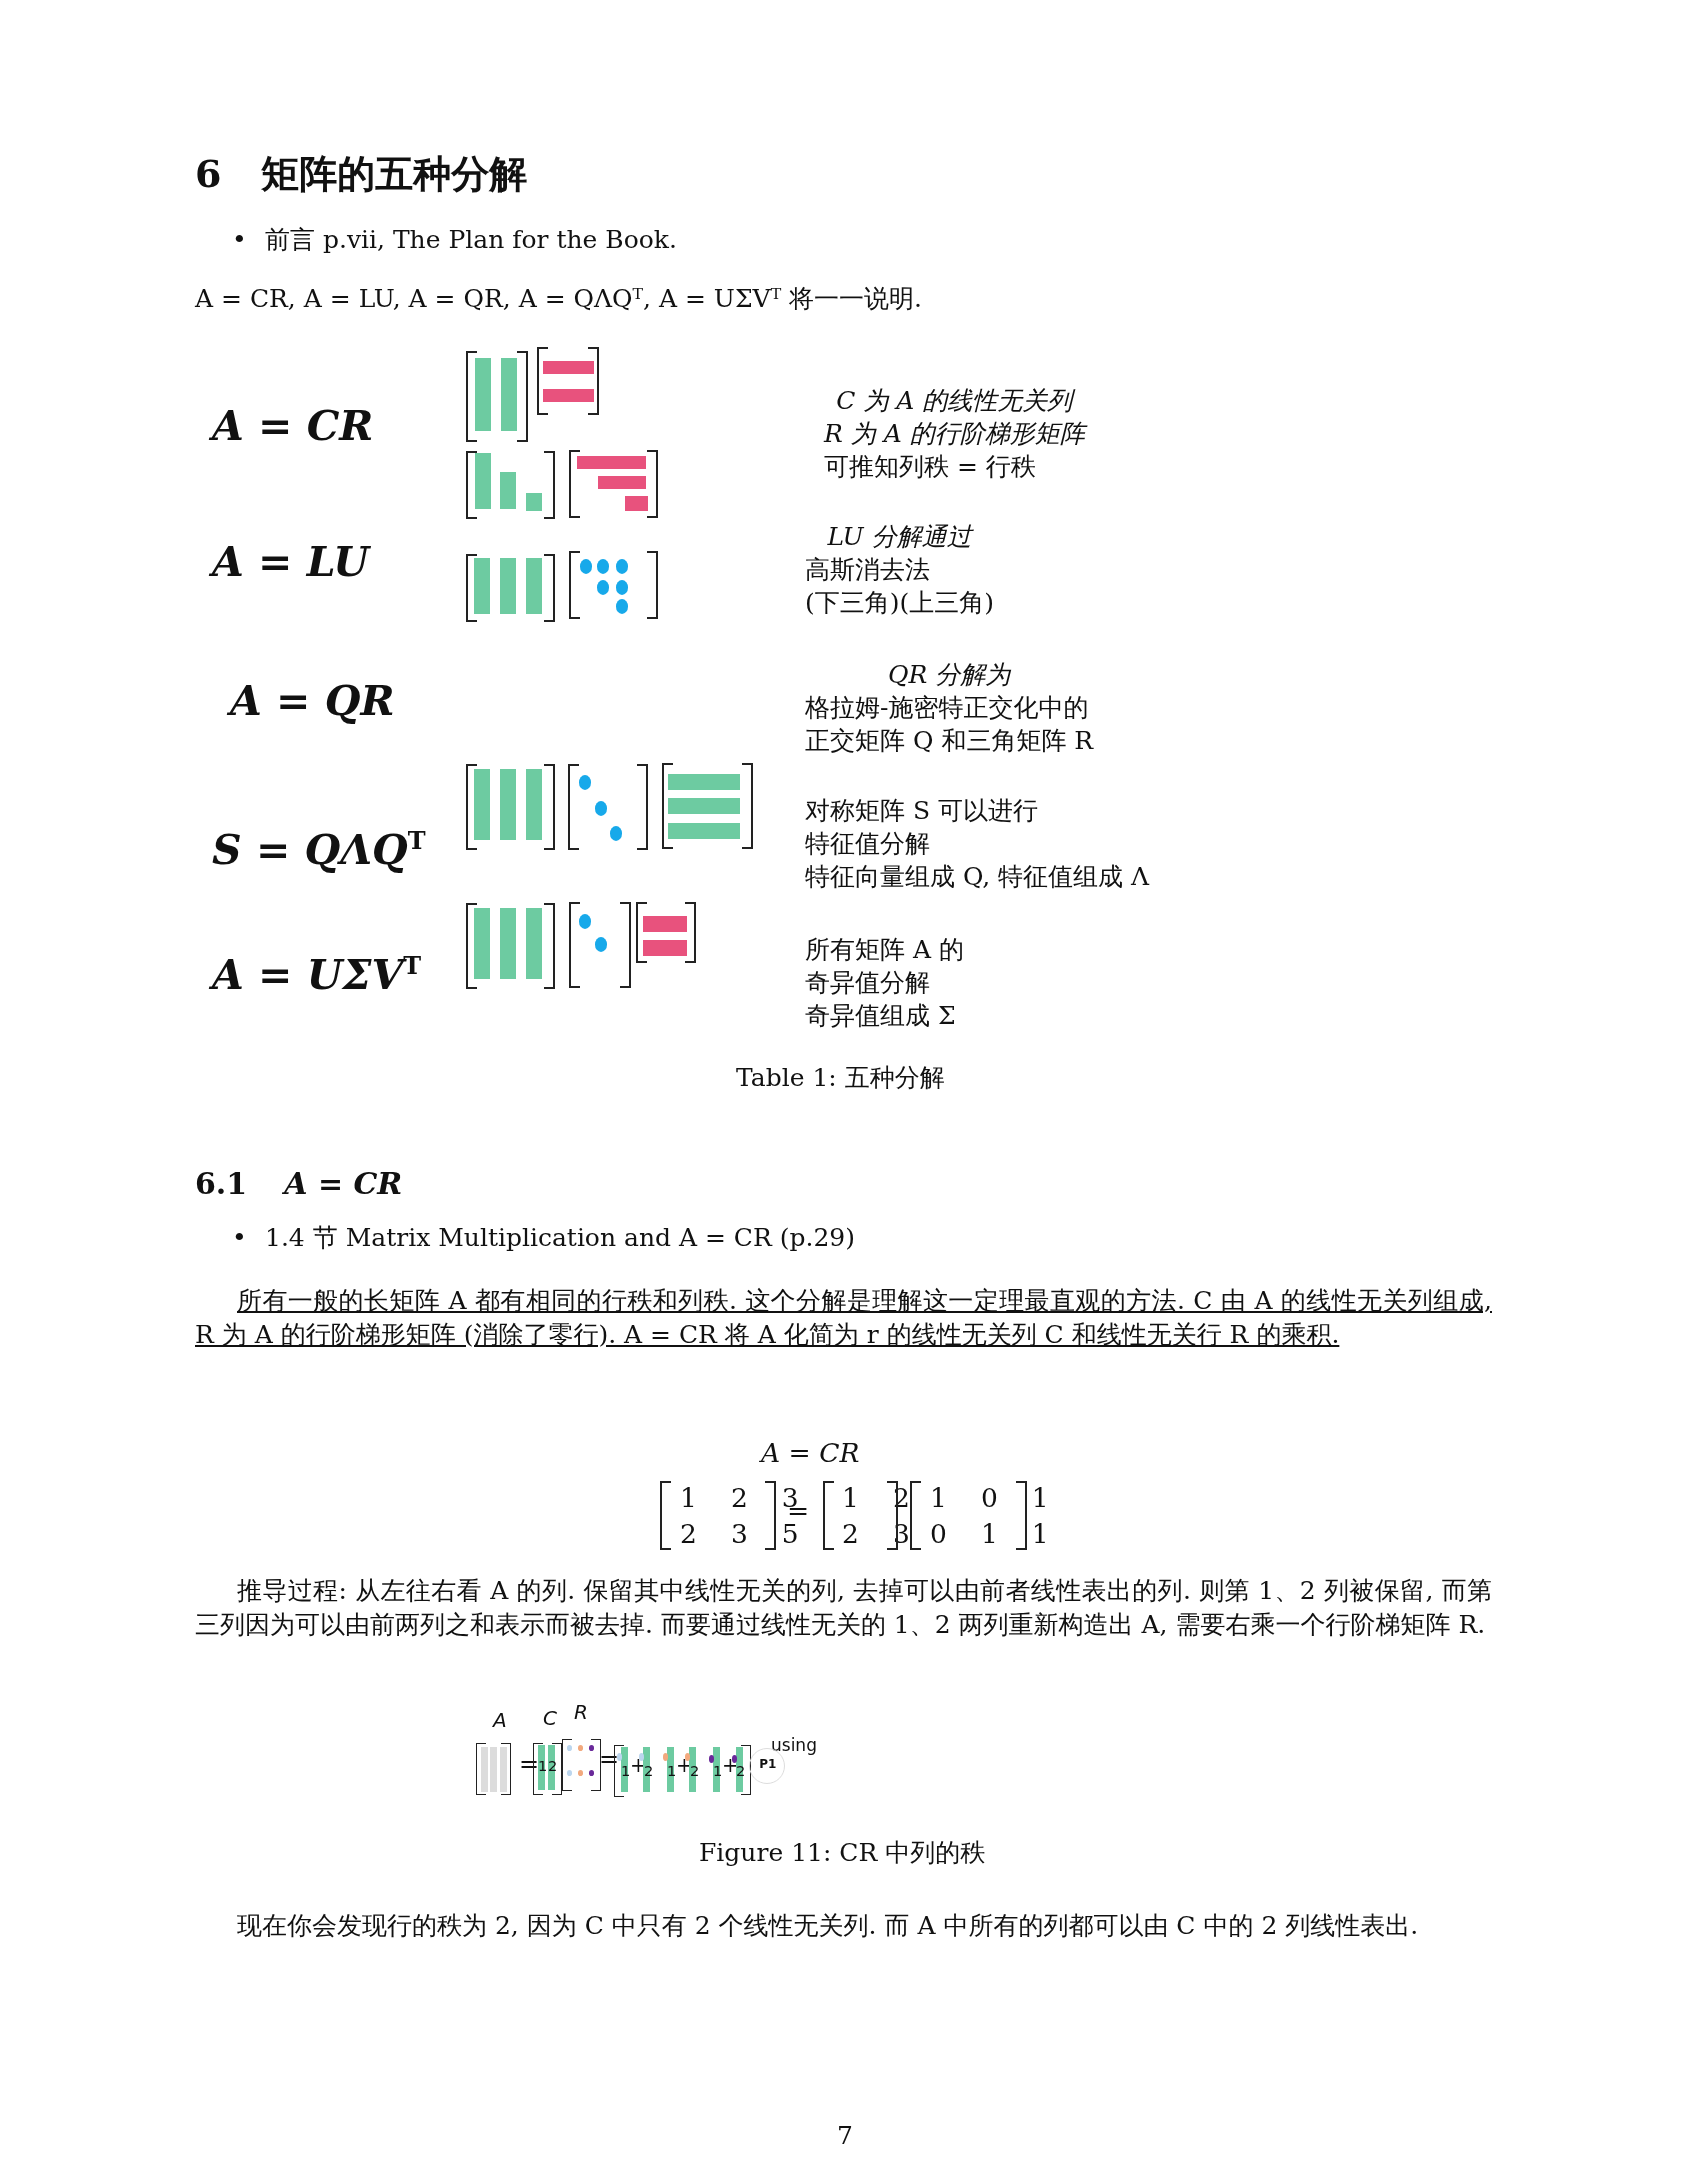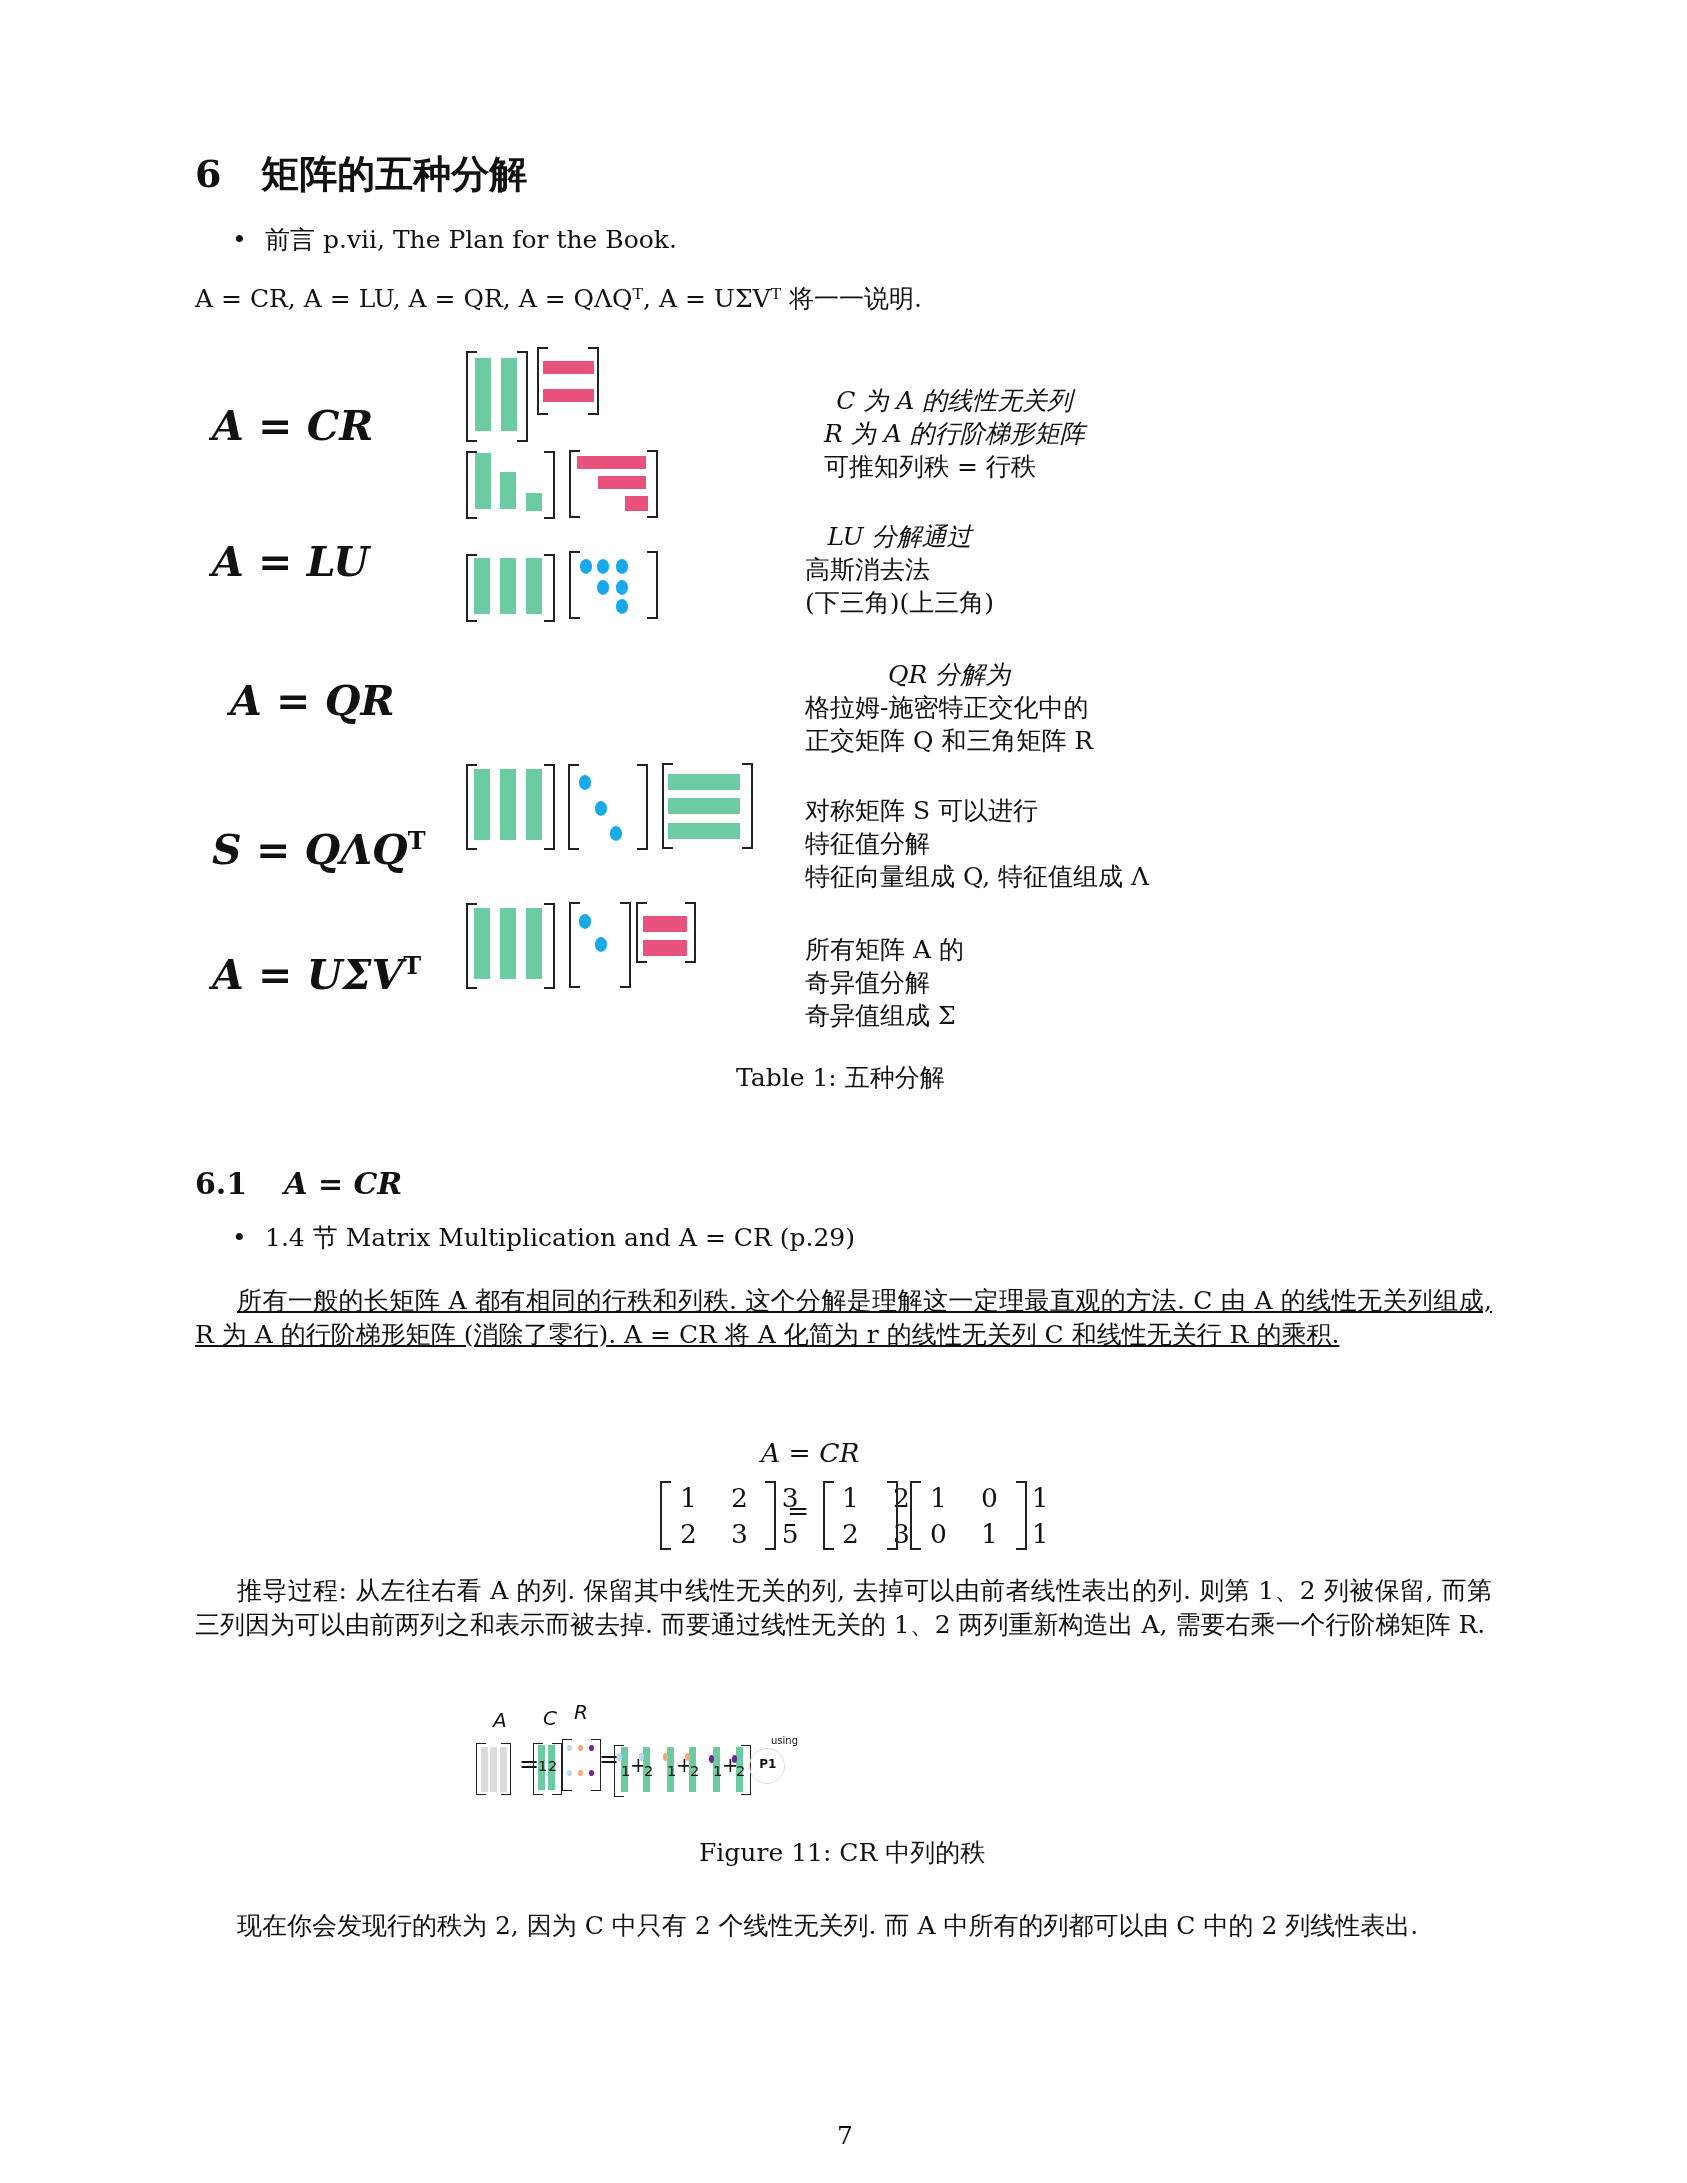--- a/index.html
+++ b/index.html
@@ -267,21 +267,21 @@
 
   <div class="green" style="left:713px;top:1747px;width:6.6px;height:45px;"></div>
   <div class="fdot" style="left:709px;top:1755px;width:5.3px;height:8px;background:#6a2a9a;"></div>
   <div class="cell-num" style="left:713px;top:1762px;font-size:14.6px;">1</div>
   <div class="abs" style="left:722px;top:1753px;font-size:20px;">+</div>
   <div class="green" style="left:736px;top:1747px;width:6.6px;height:45px;"></div>
   <div class="fdot" style="left:732px;top:1755px;width:5.3px;height:8px;background:#6a2a9a;"></div>
   <div class="cell-num" style="left:736px;top:1762px;font-size:14.6px;">2</div>
   <div class="bracket br" style="left:741px;top:1745px;height:48px;border-width:1.3px;"></div>
 
-  <div class="abs" style="left:771px;top:1735px;font-family:'DejaVu Sans',sans-serif;font-size:10px;">using</div>
+  <div class="abs" style="left:771px;top:1735px;font-family:'DejaVu Sans',sans-serif;font-size:17px;">using</div>
   <div class="abs" style="left:749px;top:1748px;width:34px;height:34px;border:1.3px solid #ddd;border-radius:50%;font-weight:bold;">
     <span style="position:absolute;left:9.3px;top:8px;font-family:'DejaVu Sans',sans-serif;font-size:12px;">P1</span>
   </div>
 </div>
 
 <div class="abs txt" style="left:699px;top:1836px;">Figure 11: CR 中列的秩</div>
 
 <div class="abs para" style="left:195px;top:1909px;">现在你会发现行的秩为 2, 因为 C 中只有 2 个线性无关列. 而 A 中所有的列都可以由 C 中的 2 列线性表出.</div>
 
 <div class="abs txt" style="left:837px;top:2119px;">7</div>

